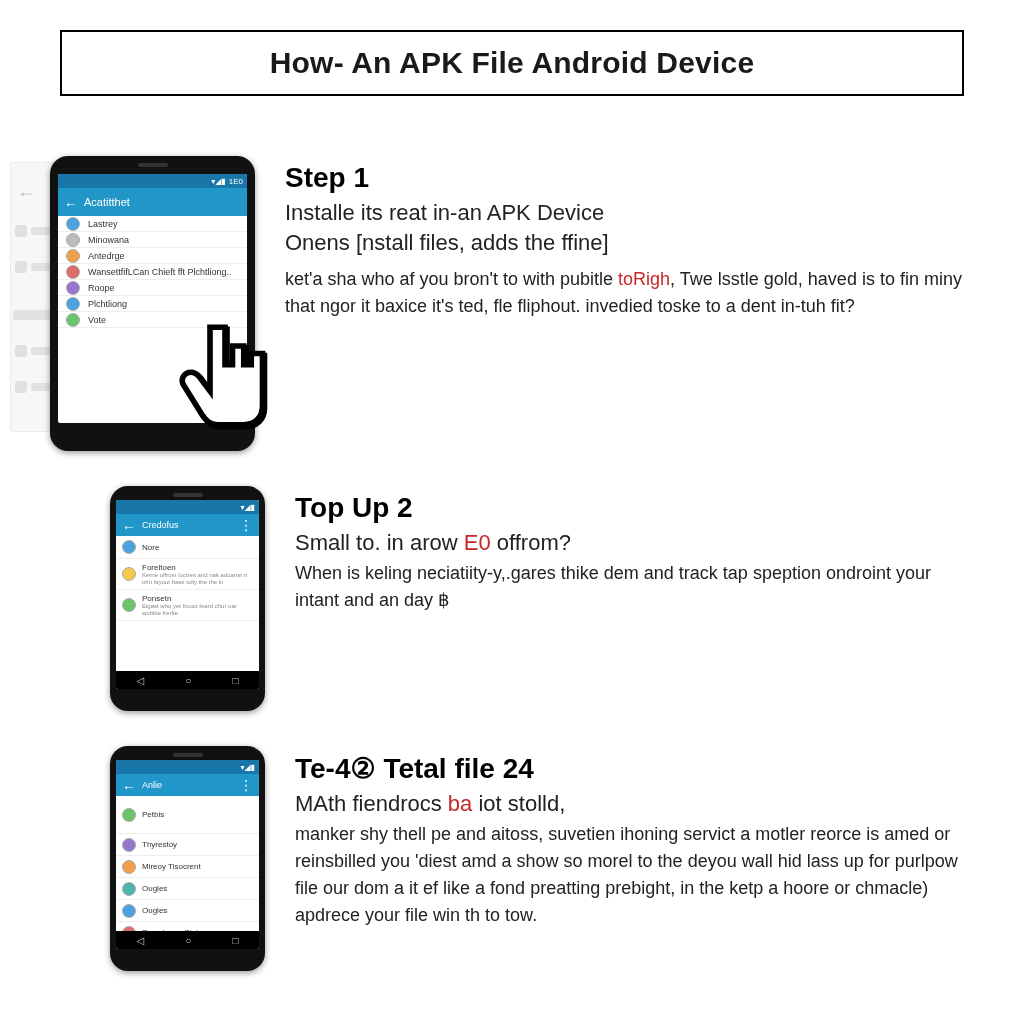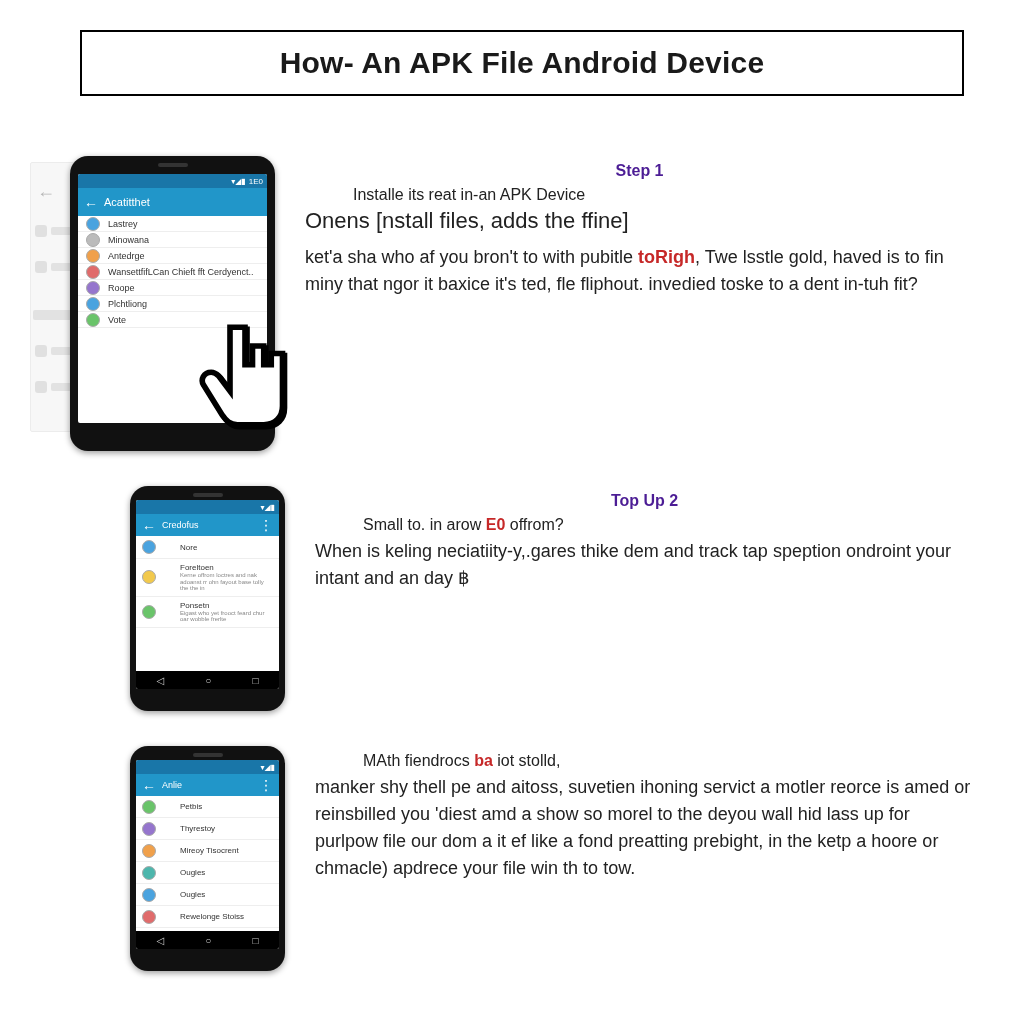--- a/index.html
+++ b/index.html
@@ -1,32 +1,32 @@
 <!DOCTYPE html>
 <html><head>
 <meta charset="utf-8">
 <style>
   * { box-sizing: border-box; margin: 0; padding: 0; }
   html, body { width: 1024px; height: 1024px; background: #fff; font-family: "Segoe UI", Arial, sans-serif; color: #1a1a1a; }
-  .page { width: 1024px; height: 1024px; padding: 20px 50px 30px 70px; }
+  .page { width: 1024px; height: 1024px; padding: 20px 50px 30px 50px; }
   .title-box {
     border: 2px solid #000;
     padding: 14px 20px;
     margin: 10px 10px 60px 10px;
     text-align: center;
   }
   .title-box h1 { font-size: 30px; font-weight: 600; letter-spacing: 0.2px; }
   .step { display: flex; align-items: flex-start; margin-bottom: 35px; }
   .step .illus { flex: 0 0 auto; margin-right: 30px; position: relative; }
   .step .text { flex: 1 1 auto; padding-top: 6px; }
-  .step-label { color: #4c1d95; font-size: 16px; font-weight: 600; margin-bottom: 6px; text-align: center; }
-  .step-subhead { font-size: 16px; color: #222; margin-bottom: 4px; margin-left: 48px; }
+  .step-label { color: #000000; font-size: 28px; font-weight: 600; margin-bottom: 6px; }
+  .step-subhead { font-size: 22px; color: #222; margin-bottom: 4px; }
   .step-subhead2 { font-size: 22px; color: #222; margin-bottom: 10px; }
   .step-body { font-size: 18px; line-height: 1.5; color: #222; }
-  .red { color: #c62828; font-weight: 700; }
+  .red { color: #c62828; font-weight: 400; }
 
   
   .bg-panel {
     position: absolute; left: -40px; top: 6px; width: 90px; height: 270px;
     background: #f2f2f2; opacity: 0.6; border-radius: 2px;
     border: 1px solid #e0e0e0;
   }
   .bg-panel .bg-back { position:absolute; top:18px; left:6px; font-size:18px; color:#888; }
   .bg-panel .bg-row { position:absolute; left:4px; width:78px; height:24px; display:flex; align-items:center; gap:4px; }
   .bg-panel .bg-dot { width:12px; height:12px; border-radius:3px; background:#ccc; }
@@ -43,21 +43,21 @@
   .statusbar { height: 14px; background: #1976a8; display:flex; justify-content:flex-end; align-items:center; padding:0 4px; gap:3px; }
   .statusbar .sig { color:#fff; font-size:8px; }
   .headerbar { background: #2196c9; color: #fff; display:flex; align-items:center; padding: 0 6px; }
   .phone.large .headerbar { height: 28px; font-size: 11px; }
   .phone.small .headerbar { height: 22px; font-size: 9px; }
   .headerbar .back { margin-right: 6px; font-size: 14px; }
   .headerbar .more { margin-left:auto; font-size:14px; }
   .list { }
   .row { display:flex; align-items:center; border-bottom: 1px solid #eee; }
   .phone.large .row { height: 16px; padding: 0 8px; gap:8px; }
-  .phone.small .row { padding: 4px 6px; gap:24px; }
+  .phone.small .row { padding: 4px 6px; gap:6px; }
   .row .ico { width: 14px; height:14px; border-radius: 50%; border:1px solid #aaa; flex:0 0 auto; }
   .row .lbl { font-size: 9px; color:#333; white-space:nowrap; overflow:hidden; text-overflow:ellipsis; }
   .phone.small .row .lbl { font-size: 8px; }
   .row .sub { font-size: 6px; color:#888; display:block; line-height:1.1; white-space: normal; }
   .row .col { display:flex; flex-direction:column; overflow:hidden; }
   .navbar { position:absolute; bottom:0; left:0; right:0; height:18px; background:#000; display:flex; justify-content:space-around; align-items:center; }
   .navbar span { color:#ccc; font-size:10px; }
   .speaker { position:absolute; top:7px; left:50%; transform:translateX(-50%); width:30px; height:4px; background:#333; border-radius:2px; }
 
   
@@ -123,21 +123,21 @@
             <div class="row">
                 <span class="ico ic-grey"></span>
                 <span class="lbl">Minowana</span>
               </div>
             <div class="row">
                 <span class="ico ic-orange"></span>
                 <span class="lbl">Antedrge</span>
               </div>
             <div class="row">
                 <span class="ico ic-red"></span>
-                <span class="lbl">WansettfifLCan Chieft fft Cerdyenct..</span>
+                <span class="lbl">WansettfifLCan Chieft fft Plchtliong..</span>
               </div>
             <div class="row">
                 <span class="ico ic-purple"></span>
                 <span class="lbl">Roope</span>
               </div>
             <div class="row">
                 <span class="ico ic-blue"></span>
                 <span class="lbl">Plchtliong</span>
               </div>
             <div class="row">
@@ -220,21 +220,21 @@
         <div class="screen">
           <div class="statusbar">
               <span class="sig">▾◢▮</span>
             </div>
           <div class="headerbar">
             <span class="back">←</span>
             <span>Anlie</span>
             <span class="more">⋮</span>
           </div>
           <div class="list">
-            <div class="row" style="height:22px">
+            <div class="row" style="height:38px">
                 <span class="ico ic-green"></span>
                 <span class="lbl">Petbis</span>
               </div>
             <div class="row" style="height:22px">
                 <span class="ico ic-purple"></span>
                 <span class="lbl">Thyrestoy</span>
               </div>
             <div class="row" style="height:22px">
                 <span class="ico ic-orange"></span>
                 <span class="lbl">Mireoy  Tisocrent</span>
@@ -254,20 +254,21 @@
           </div>
           <div class="navbar">
             <span>◁</span>
             <span>○</span>
             <span>□</span>
           </div>
         </div>
       </div>
     </div>
     <div class="text">
+      <div class="step-label">Te-4② Tetal file 24</div>
       <div class="step-subhead">
         <span>MAth fiendrocs </span><span class="red">ba</span><span> iot stolld,</span>
       </div>
       <p class="step-body">manker shy thell pe and aitoss, suvetien ihoning servict a motler reorce is amed or reinsbilled you 'diest amd a show so morel to the deyou wall hid lass up for purlpow file our dom a it ef like a fond preatting prebight, in the ketp a hoore or chmacle) apdrece your file win th to tow.</p>
     </div>
   </div>
 
 </div>
 
 </body></html>

